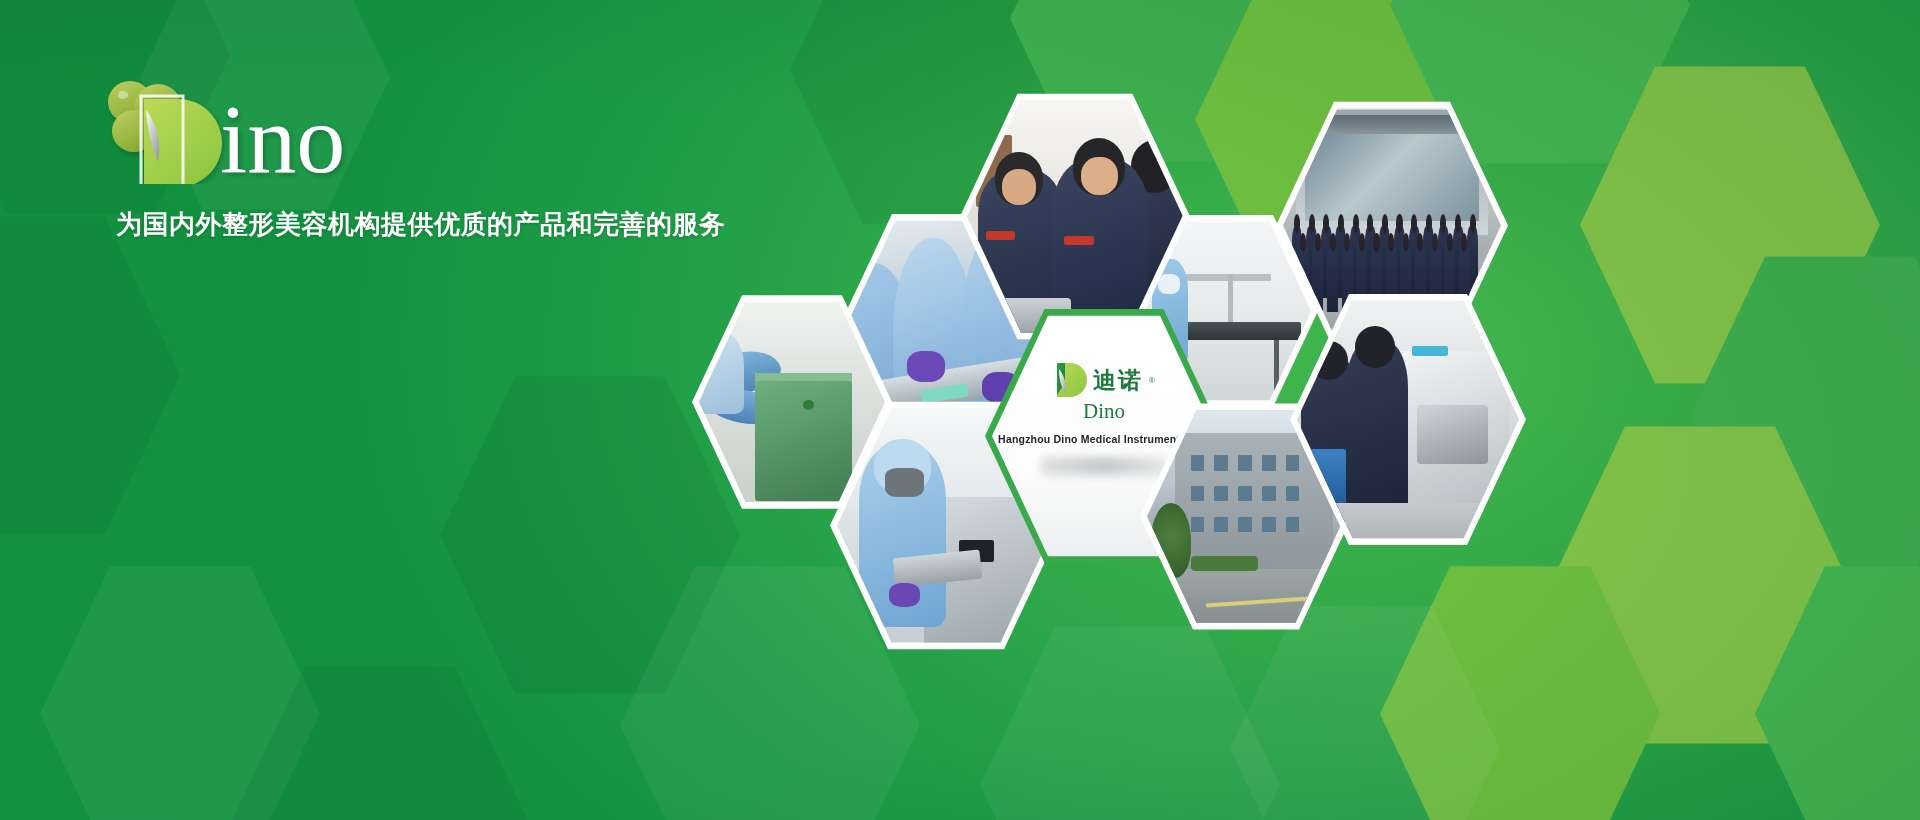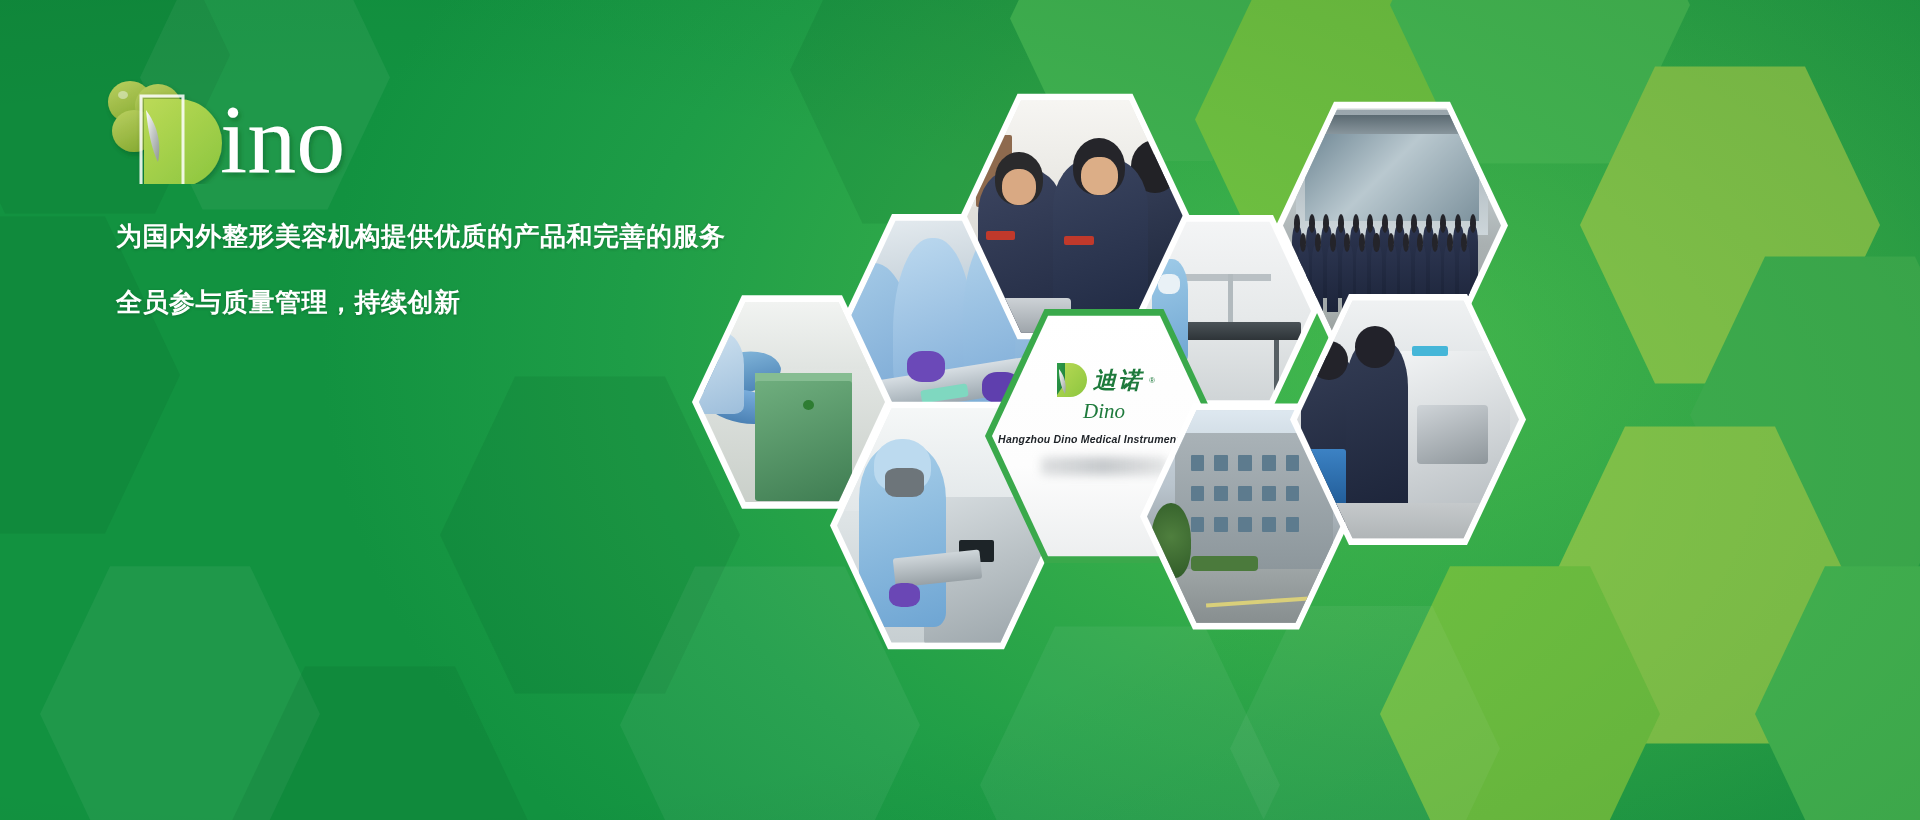--- a/index.html
+++ b/index.html
@@ -27,42 +27,41 @@
   .bg-bright{background:#6fc141;}
   .bg-bright2{background:#84c64b;}
   .bg-mid{background:#3fb150;}
   .bg-mid2{background:#45b853;}
 
   
   .logo{position:absolute;left:92px;top:68px;width:420px;height:116px;}
   .logo svg{display:block;}
 
   
-  .slogan{position:absolute;left:116px;top:208px;width:760px;margin-top:12px;}
+  .slogan{position:absolute;left:116px;top:208px;width:760px;}
   .slogan p{
     margin:0 0 33px 0;color:#fff;font-size:26px;line-height:1.25;
     font-weight:700;letter-spacing:.5px;
     text-shadow:0 1px 3px rgba(0,45,15,.30);
     font-family:"Liberation Sans","DejaVu Sans",sans-serif;
   }
   .slogan p:last-child{margin-bottom:0;}
 
   
   #cluster{position:absolute;left:640px;top:80px;width:1280px;height:560px;}
   .hexcell{
     position:absolute;
     clip-path:polygon(25% 1.5%,75% 1.5%,100% 50%,75% 98.5%,25% 98.5%,0 50%);
     overflow:hidden;
   }
   .hexcell .pad{position:absolute;inset:0;}
   .hexcell .inner{
     position:absolute;inset:7px;
     clip-path:polygon(25% 1.5%,75% 1.5%,100% 50%,75% 98.5%,25% 98.5%,0 50%);
     overflow:hidden;
-    font-style:italic;
   }
   .ring-white .pad{background:#ffffff;}
   .ring-green .pad{background:#3aa94b;}
 
   
   .ph{position:absolute;inset:0;}
   .ph i{position:absolute;display:block;}
 
   
   .p-clean{background:linear-gradient(170deg,#e8eef2 0%,#cfd9e0 22%,#9fc3dd 45%,#7fb0d6 70%,#6f9fcd 100%);}
@@ -243,21 +242,20 @@
         <rect x="49" y="28" width="42" height="92" fill="none" stroke="#ffffff" stroke-width="3" opacity="0.85"></rect>
         <path d="M54 42 C 64 56, 70 72, 66 94 C 60 82, 56 64, 54 42 Z" fill="url(#curl)"></path>
       </g>
 
       <text x="128" y="104" font-family="Liberation Serif, DejaVu Serif, serif" font-size="98" fill="#ffffff" filter="url(#sh)">ino</text>
     </svg>
   </div>
 
   <div class="slogan">
     <p>为国内外整形美容机构提供优质的产品和完善的服务</p>
-    <p>全员参与质量管理，持续创新</p>
   </div>
 
   <div id="cluster">
 
     <div class="hexcell ring-white" style="left:190px;top:130px;width:248px;height:272px;">
       <div class="pad"></div>
       <div class="inner">
         <div class="ph p-clean">
           <i class="b1"></i>
             <i class="b2"></i>

